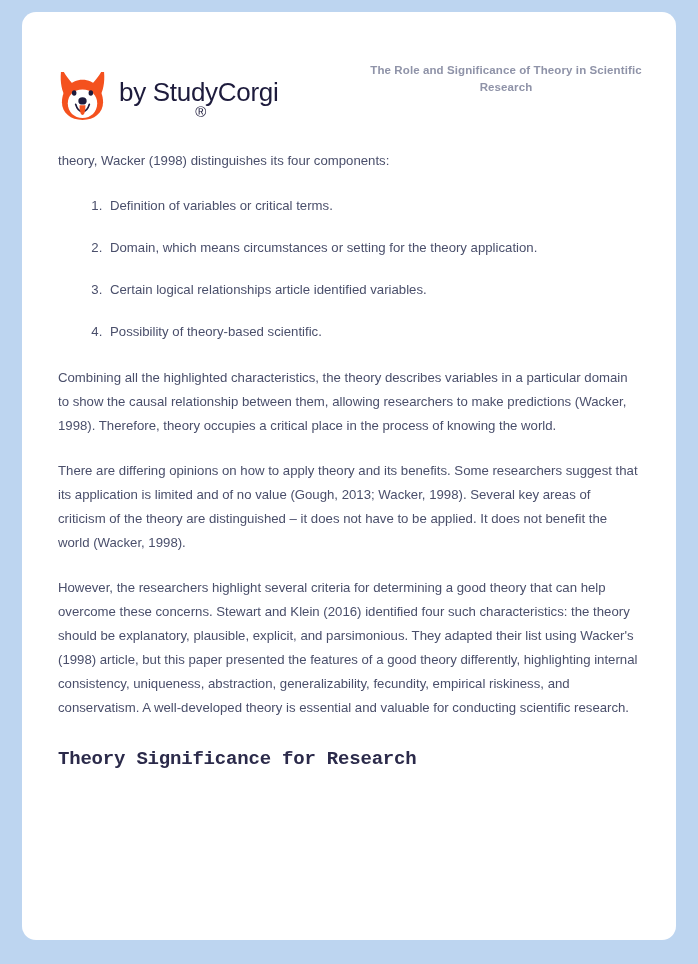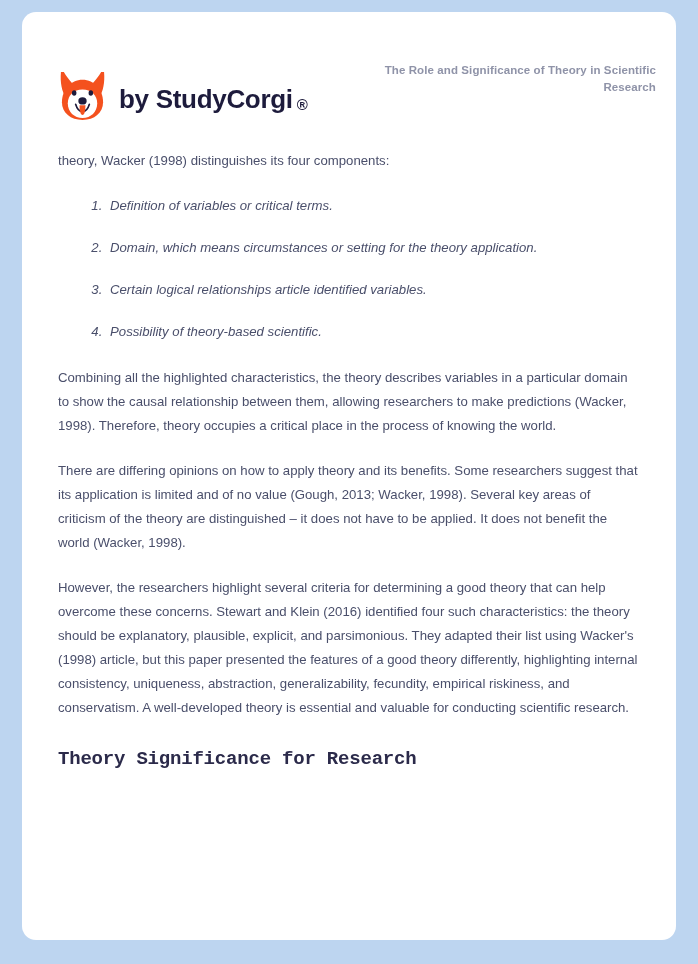--- a/index.html
+++ b/index.html
@@ -38,41 +38,42 @@
     padding-top: 12px;
   }
   .logo-mark {
     width: 49px;
     height: 51px;
     flex: 0 0 auto;
     display: block;
   }
   .brand-text {
     display: flex;
-    align-items: flex-end;
+    align-items: center;
     font-size: 26px;
-    font-weight: bold;
+    font-weight: normal;
     color: #1d1b3c;
     letter-spacing: -0.3px;
     line-height: 1;
+    flex-direction: column;
   }
   .brand-name {
     display: inline-block;
     padding-top: 6px;
   }
   .brand-reg {
     font-size: 15px;
     line-height: 1;
     margin-left: 4px;
     margin-top: -1px;
     display: inline-block;
     color: #1d1b3c;
   }
   .header-meta {
-    text-align: right;
+    text-align: center;
     max-width: 300px;
     padding-top: 4px;
   }
   .doc-title {
     font-size: 11.5px;
     font-weight: bold;
     color: #8f93a8;
     line-height: 1.45;
     letter-spacing: 0.1px;
   }
@@ -93,21 +94,20 @@
     color: #4a4f6b;
     margin: 0 0 21px 0;
   }
   .first-para {
     margin-top: 28px;
   }
   ol.components {
     margin: 0 0 0 0;
     padding: 0 0 0 48px;
     list-style: decimal;
-    font-style: italic;
   }
   ol.components li {
     font-size: 13.2px;
     line-height: 24px;
     color: #4a4f6b;
     margin-bottom: 18px;
     padding-left: 4px;
   }
   ol.components li:last-child {
     margin-bottom: 22px;

